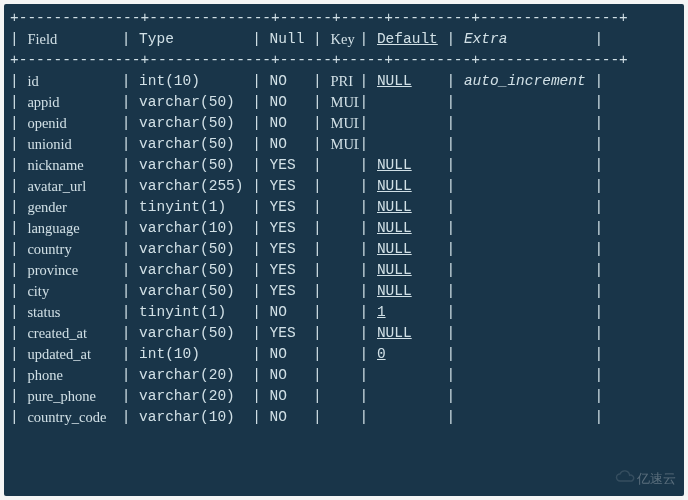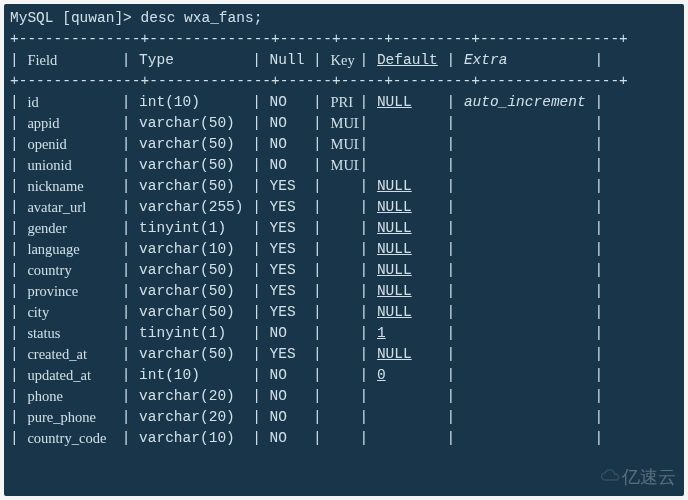--- a/index.html
+++ b/index.html
@@ -32,33 +32,32 @@
     .c-type    { width: 13ch; }
     .c-null    { width: 5ch; }
     .c-key     { width: 4ch; font-family: Liberation Serif, serif; }
     .c-default { width: 8ch; text-decoration: underline; }
     .c-extra   { width: 15ch; font-style: italic; }
     .watermark {
       position: absolute;
       bottom: 6px;
       right: 8px;
       color: rgba(255,255,255,0.28);
-      font-size: 18px;
+      font-size: 13px;
       display: flex;
       align-items: flex-start;
       gap: 2px;
       font-family: sans-serif;
     }
     .watermark svg { opacity: 0.35; }
   </style>
 </head>
 <body>
 
 <div class="terminal">
-  <div class="prompt-line"><span>MySQL [quwan]&gt; </span><span>desc wxa_fans;</span></div>
   <div class="divider">+--------------+--------------+------+-----+---------+----------------+</div>
   <div class="row"><span class="pipe">| </span><span class="col c-field">Field</span><span class="pipe">| </span><span class="col c-type">Type</span><span class="pipe">| </span><span class="col c-null">Null</span><span class="pipe">| </span><span class="col c-key">Key</span><span class="pipe">| </span><span class="col c-default">Default</span><span class="pipe">| </span><span class="col c-extra">Extra</span><span class="pipe">|</span></div>
   <div class="divider">+--------------+--------------+------+-----+---------+----------------+</div>
   <div id="table-body">
       <div class="row"><span class="pipe">| </span><span class="col c-field">id</span><span class="pipe">| </span><span class="col c-type">int(10)</span><span class="pipe">| </span><span class="col c-null">NO</span><span class="pipe">| </span><span class="col c-key">PRI</span><span class="pipe">| </span><span class="col c-default">NULL</span><span class="pipe">| </span><span class="col c-extra">auto_increment</span><span class="pipe">|</span></div>
       <div class="row"><span class="pipe">| </span><span class="col c-field">appid</span><span class="pipe">| </span><span class="col c-type">varchar(50)</span><span class="pipe">| </span><span class="col c-null">NO</span><span class="pipe">| </span><span class="col c-key">MUL</span><span class="pipe">| </span><span class="col c-default"></span><span class="pipe">| </span><span class="col c-extra"></span><span class="pipe">|</span></div>
       <div class="row"><span class="pipe">| </span><span class="col c-field">openid</span><span class="pipe">| </span><span class="col c-type">varchar(50)</span><span class="pipe">| </span><span class="col c-null">NO</span><span class="pipe">| </span><span class="col c-key">MUL</span><span class="pipe">| </span><span class="col c-default"></span><span class="pipe">| </span><span class="col c-extra"></span><span class="pipe">|</span></div>
       <div class="row"><span class="pipe">| </span><span class="col c-field">unionid</span><span class="pipe">| </span><span class="col c-type">varchar(50)</span><span class="pipe">| </span><span class="col c-null">NO</span><span class="pipe">| </span><span class="col c-key">MUL</span><span class="pipe">| </span><span class="col c-default"></span><span class="pipe">| </span><span class="col c-extra"></span><span class="pipe">|</span></div>
       <div class="row"><span class="pipe">| </span><span class="col c-field">nickname</span><span class="pipe">| </span><span class="col c-type">varchar(50)</span><span class="pipe">| </span><span class="col c-null">YES</span><span class="pipe">| </span><span class="col c-key"></span><span class="pipe">| </span><span class="col c-default">NULL</span><span class="pipe">| </span><span class="col c-extra"></span><span class="pipe">|</span></div>
       <div class="row"><span class="pipe">| </span><span class="col c-field">avatar_url</span><span class="pipe">| </span><span class="col c-type">varchar(255)</span><span class="pipe">| </span><span class="col c-null">YES</span><span class="pipe">| </span><span class="col c-key"></span><span class="pipe">| </span><span class="col c-default">NULL</span><span class="pipe">| </span><span class="col c-extra"></span><span class="pipe">|</span></div>

